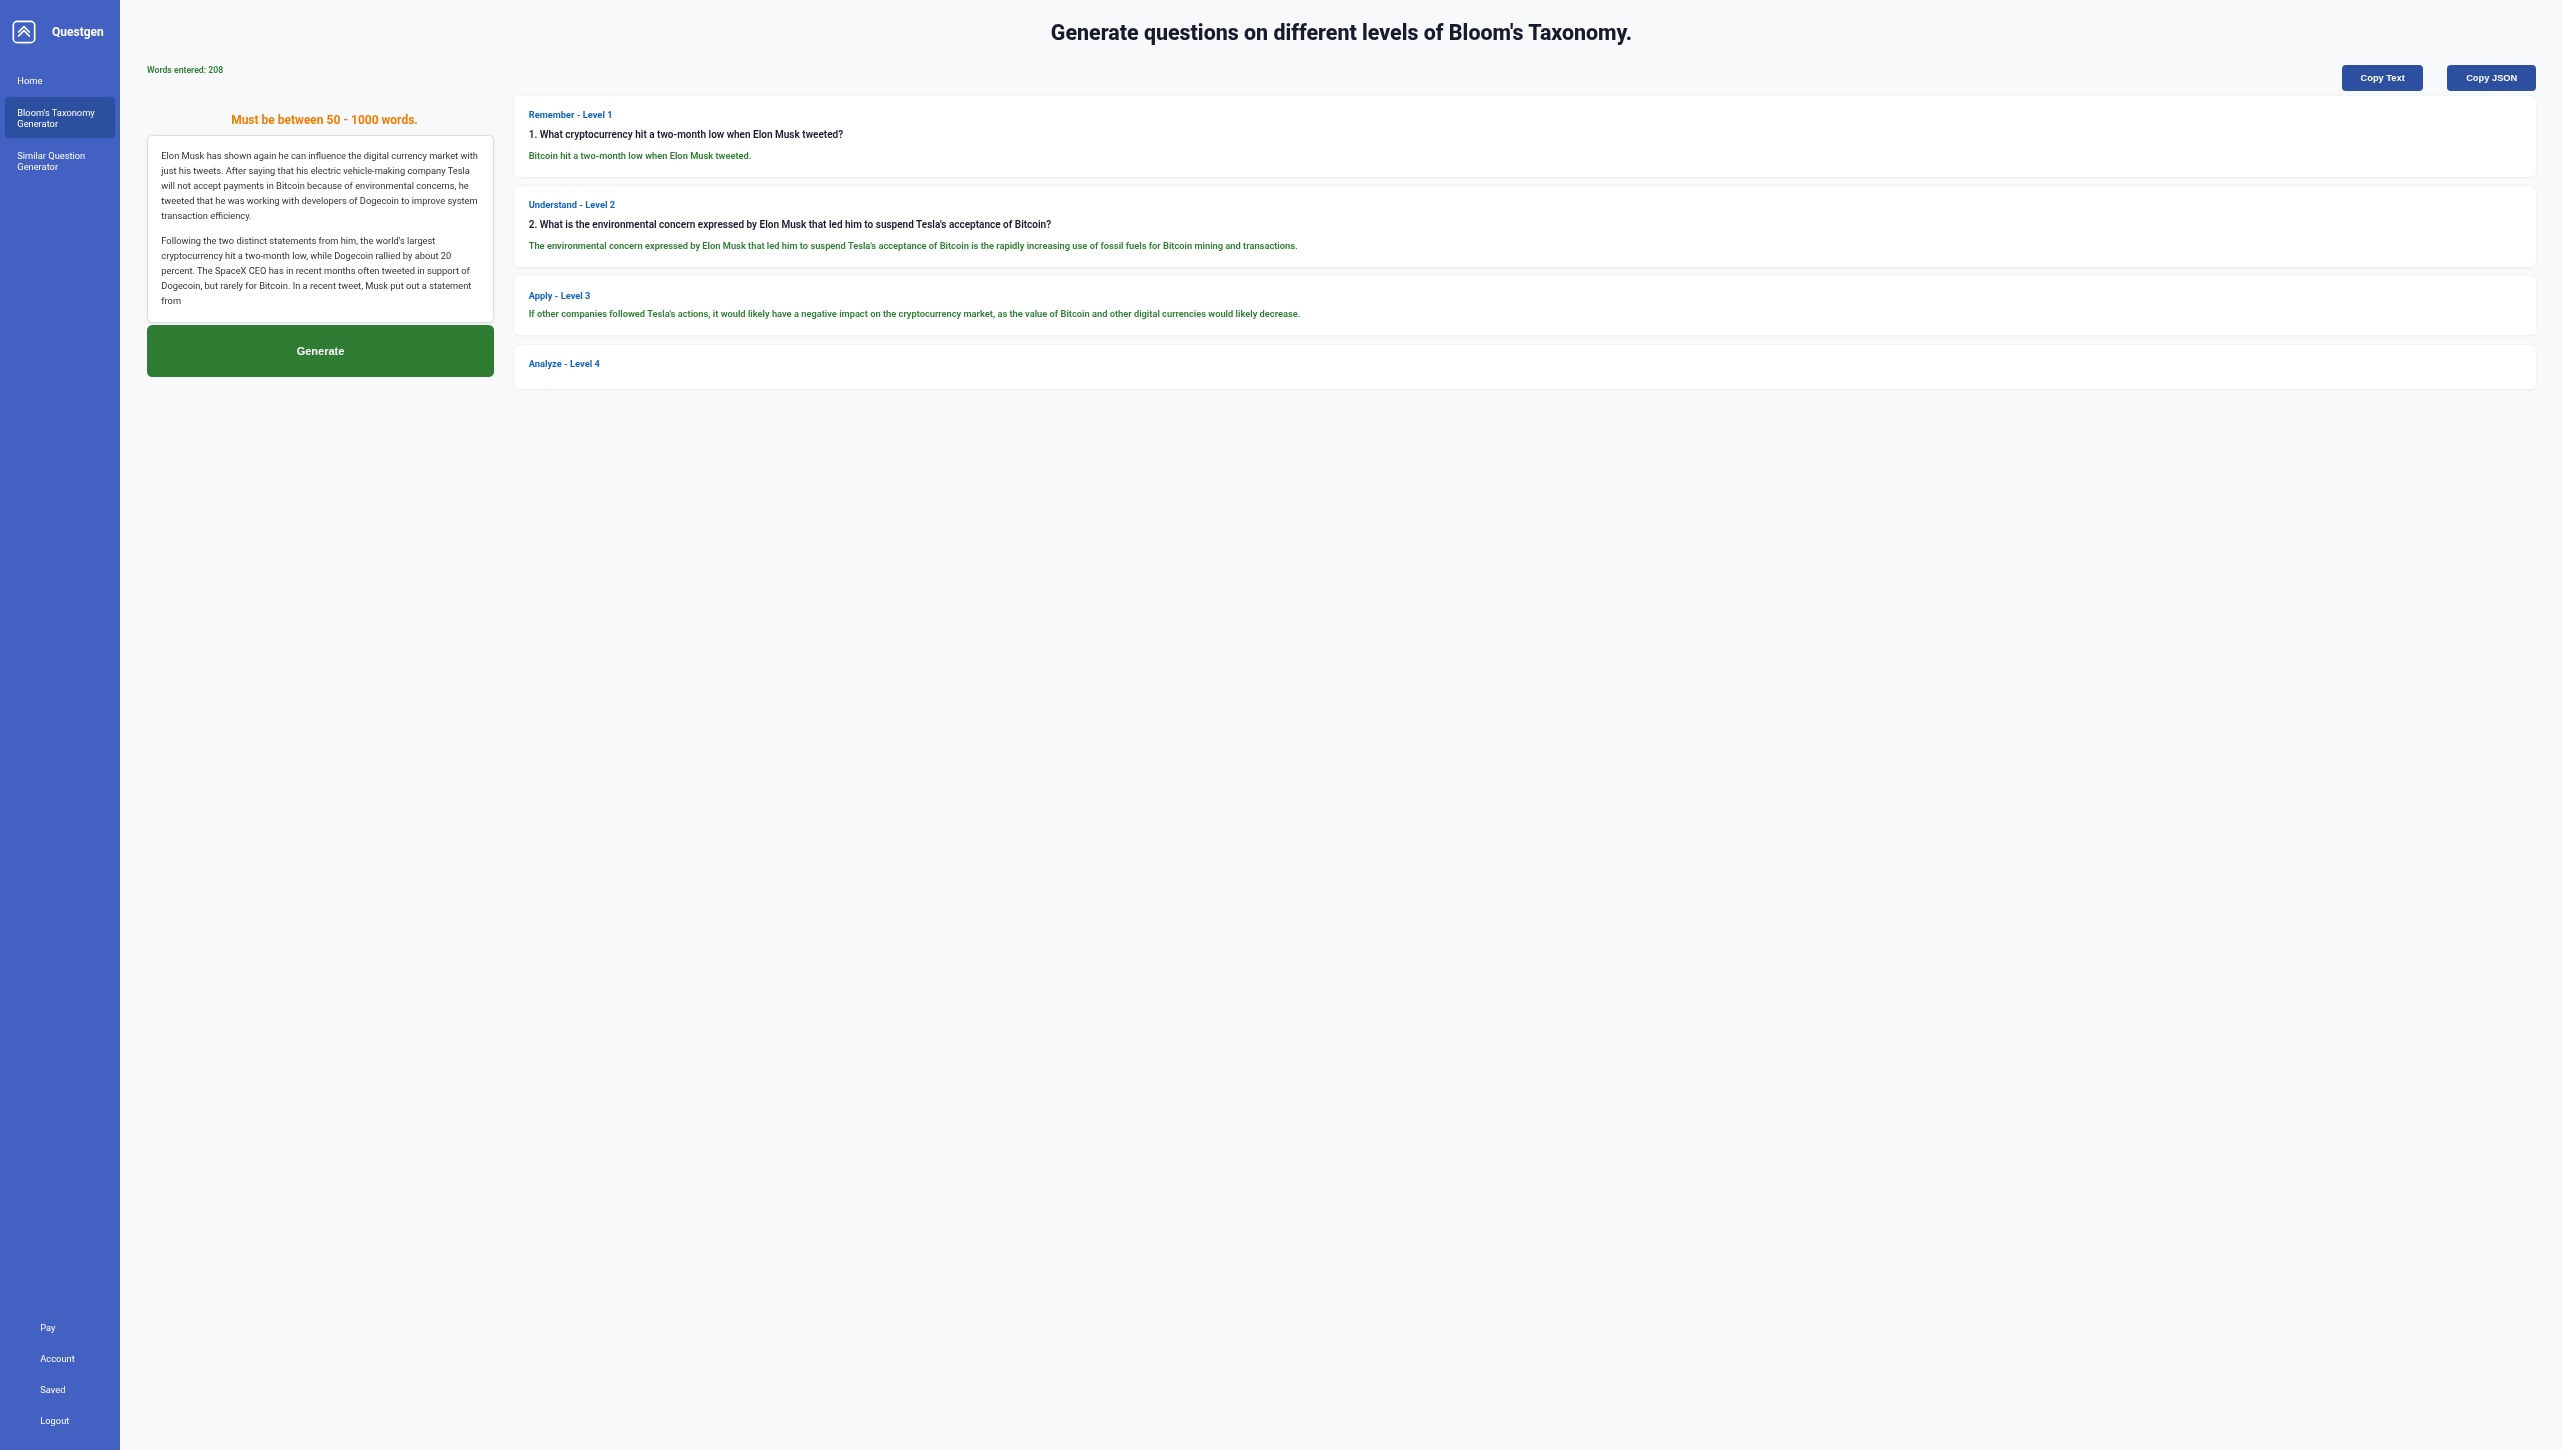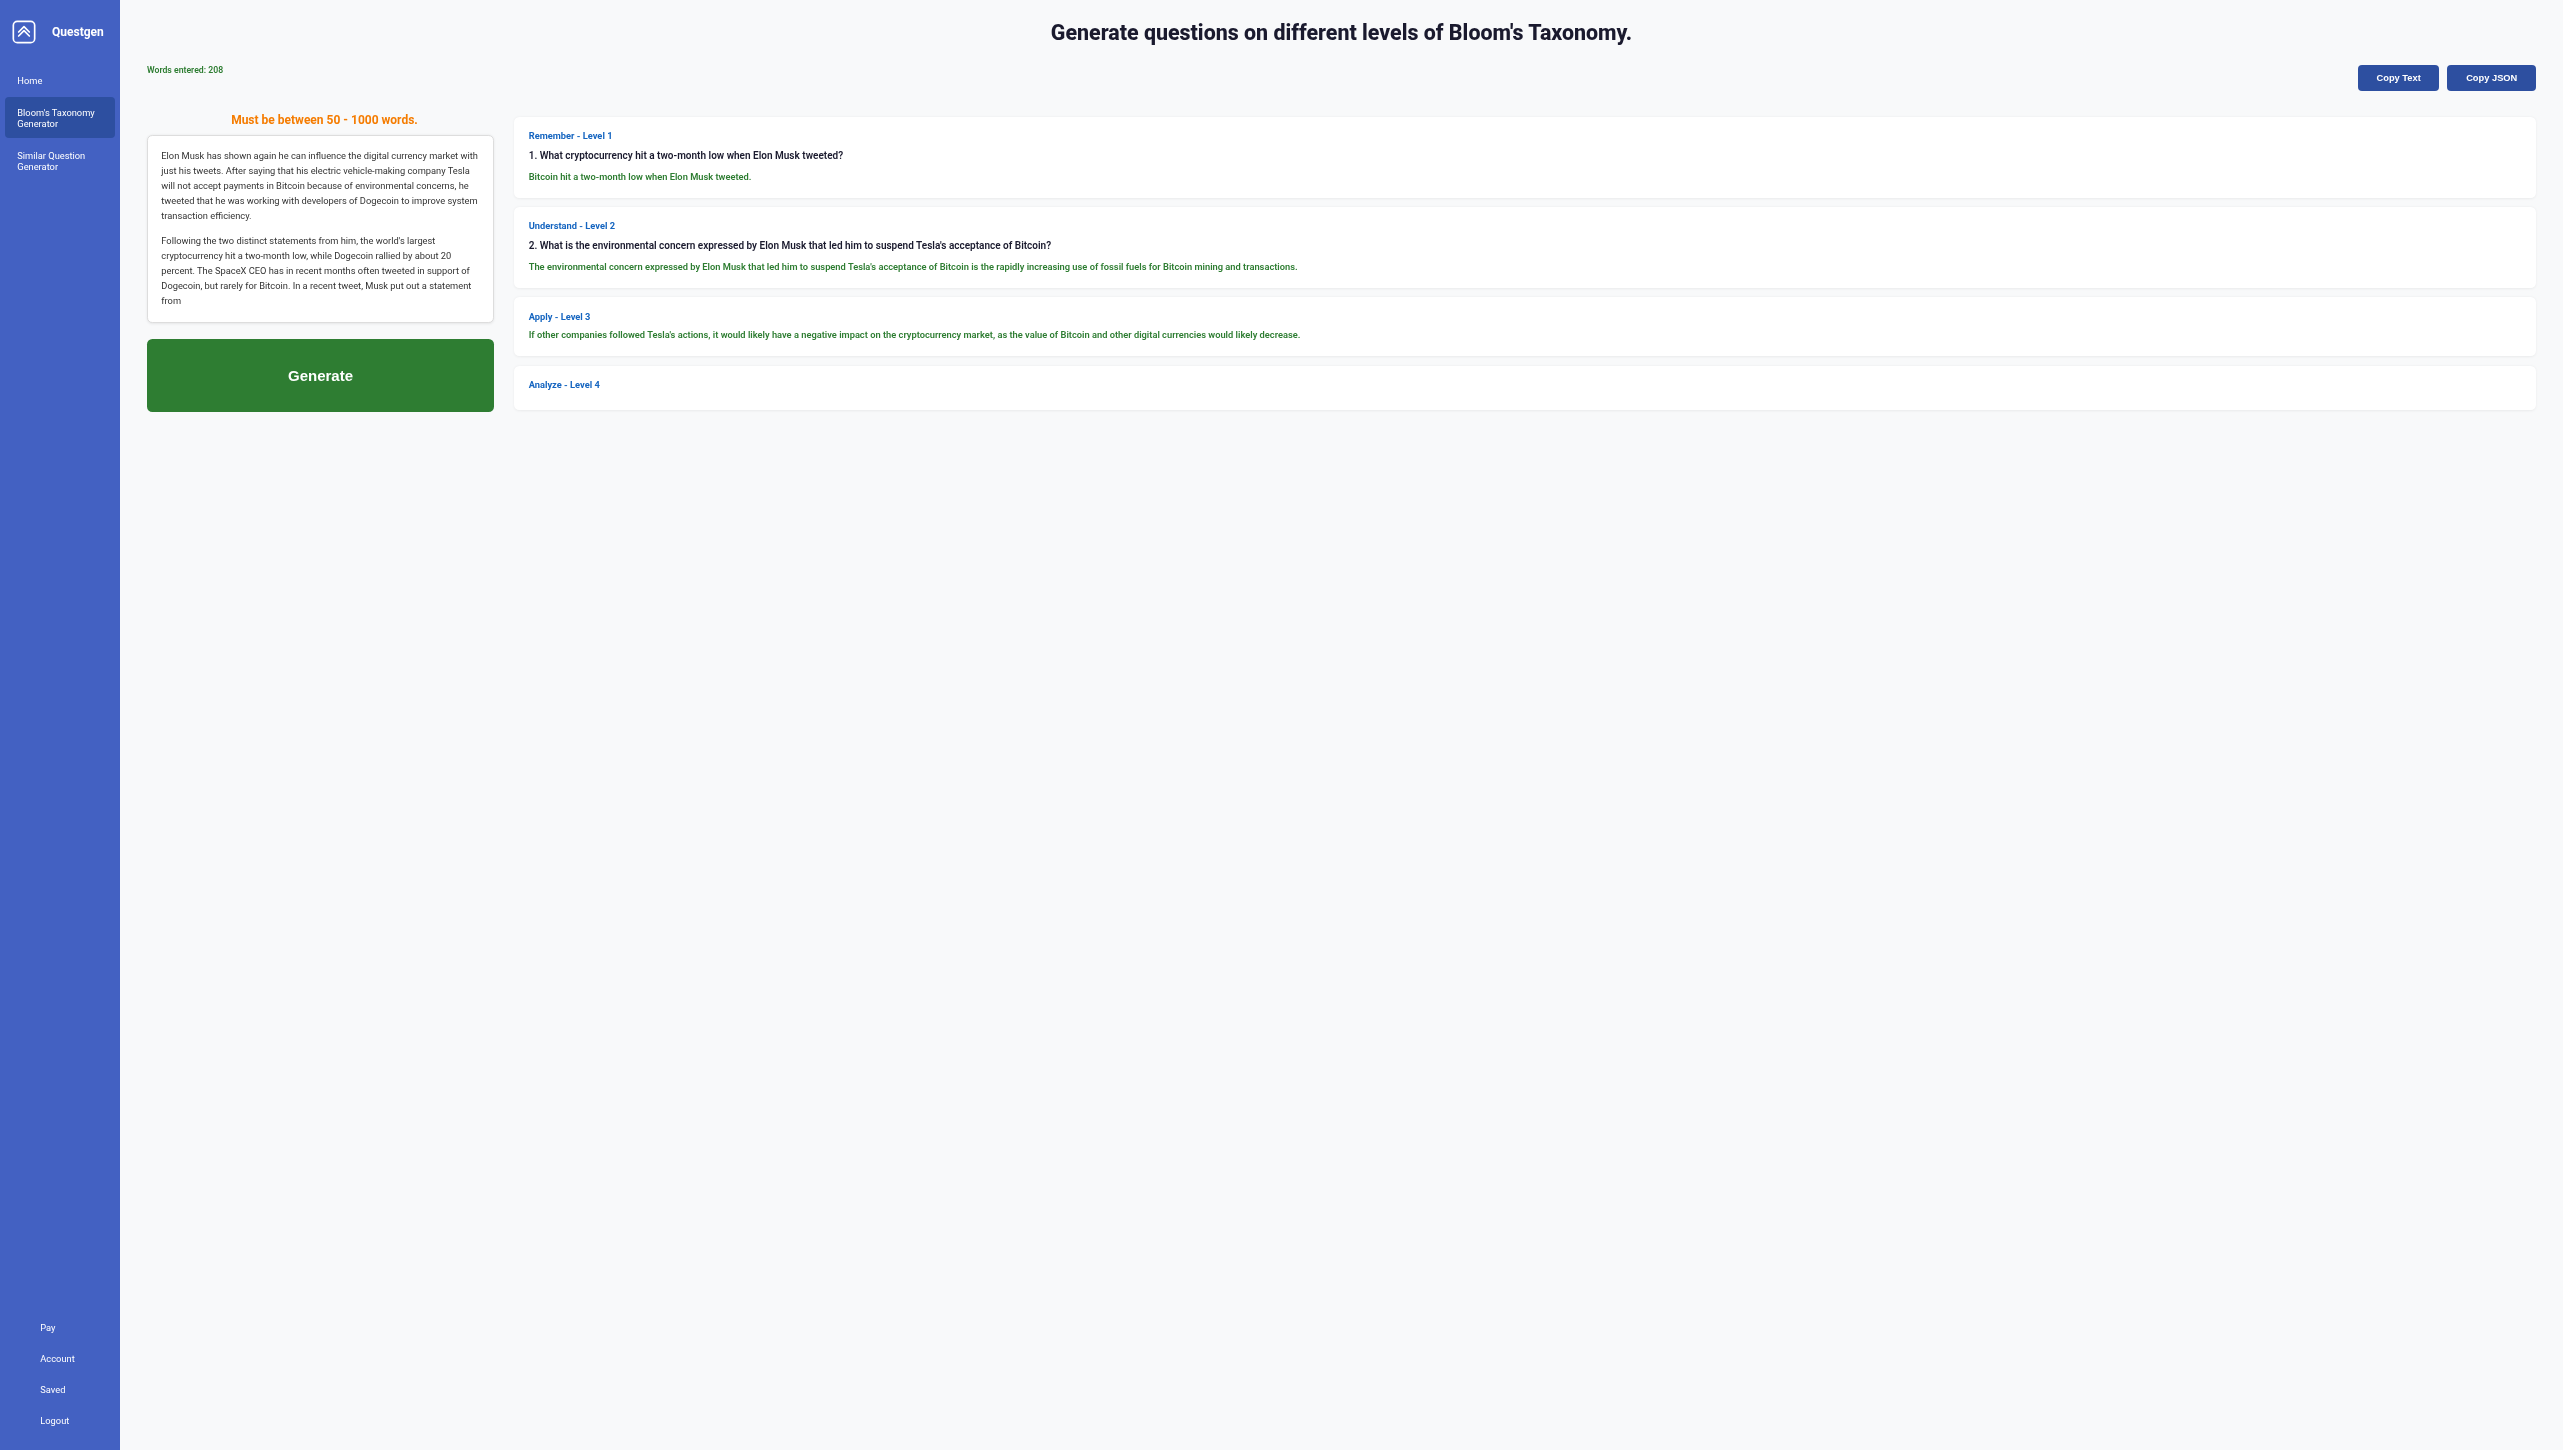--- a/index.html
+++ b/index.html
@@ -120,42 +120,42 @@
       margin-bottom: 10.7px;
     }
 
     #text-input-area p:last-child {
       margin-bottom: 0;
     }
 
     #generate-btn {
       display: block;
       width: 100%;
-      padding: 28px;
+      padding: 20px;
       background: #2e7d32;
       color: white;
-      font-size: 15px;
+      font-size: 11px;
       font-weight: 600;
       border: none;
       border-radius: 5.3px;
       cursor: pointer;
-      margin-top: 16px;
+      margin-top: 2px;
       text-align: center;
     }
 
     
     #right-panel {
       flex: 1;
     }
 
     #copy-buttons {
       display: flex;
       justify-content: flex-end;
-      gap: 8px;
-      margin-bottom: 26px;
+      gap: 24px;
+      margin-bottom: 5px;
     }
 
     .copy-btn {
       padding: 8px 18.7px;
       background: #2d4fa0;
       color: white;
       font-size: 9.3px;
       font-weight: 600;
       border: none;
       border-radius: 4px;

